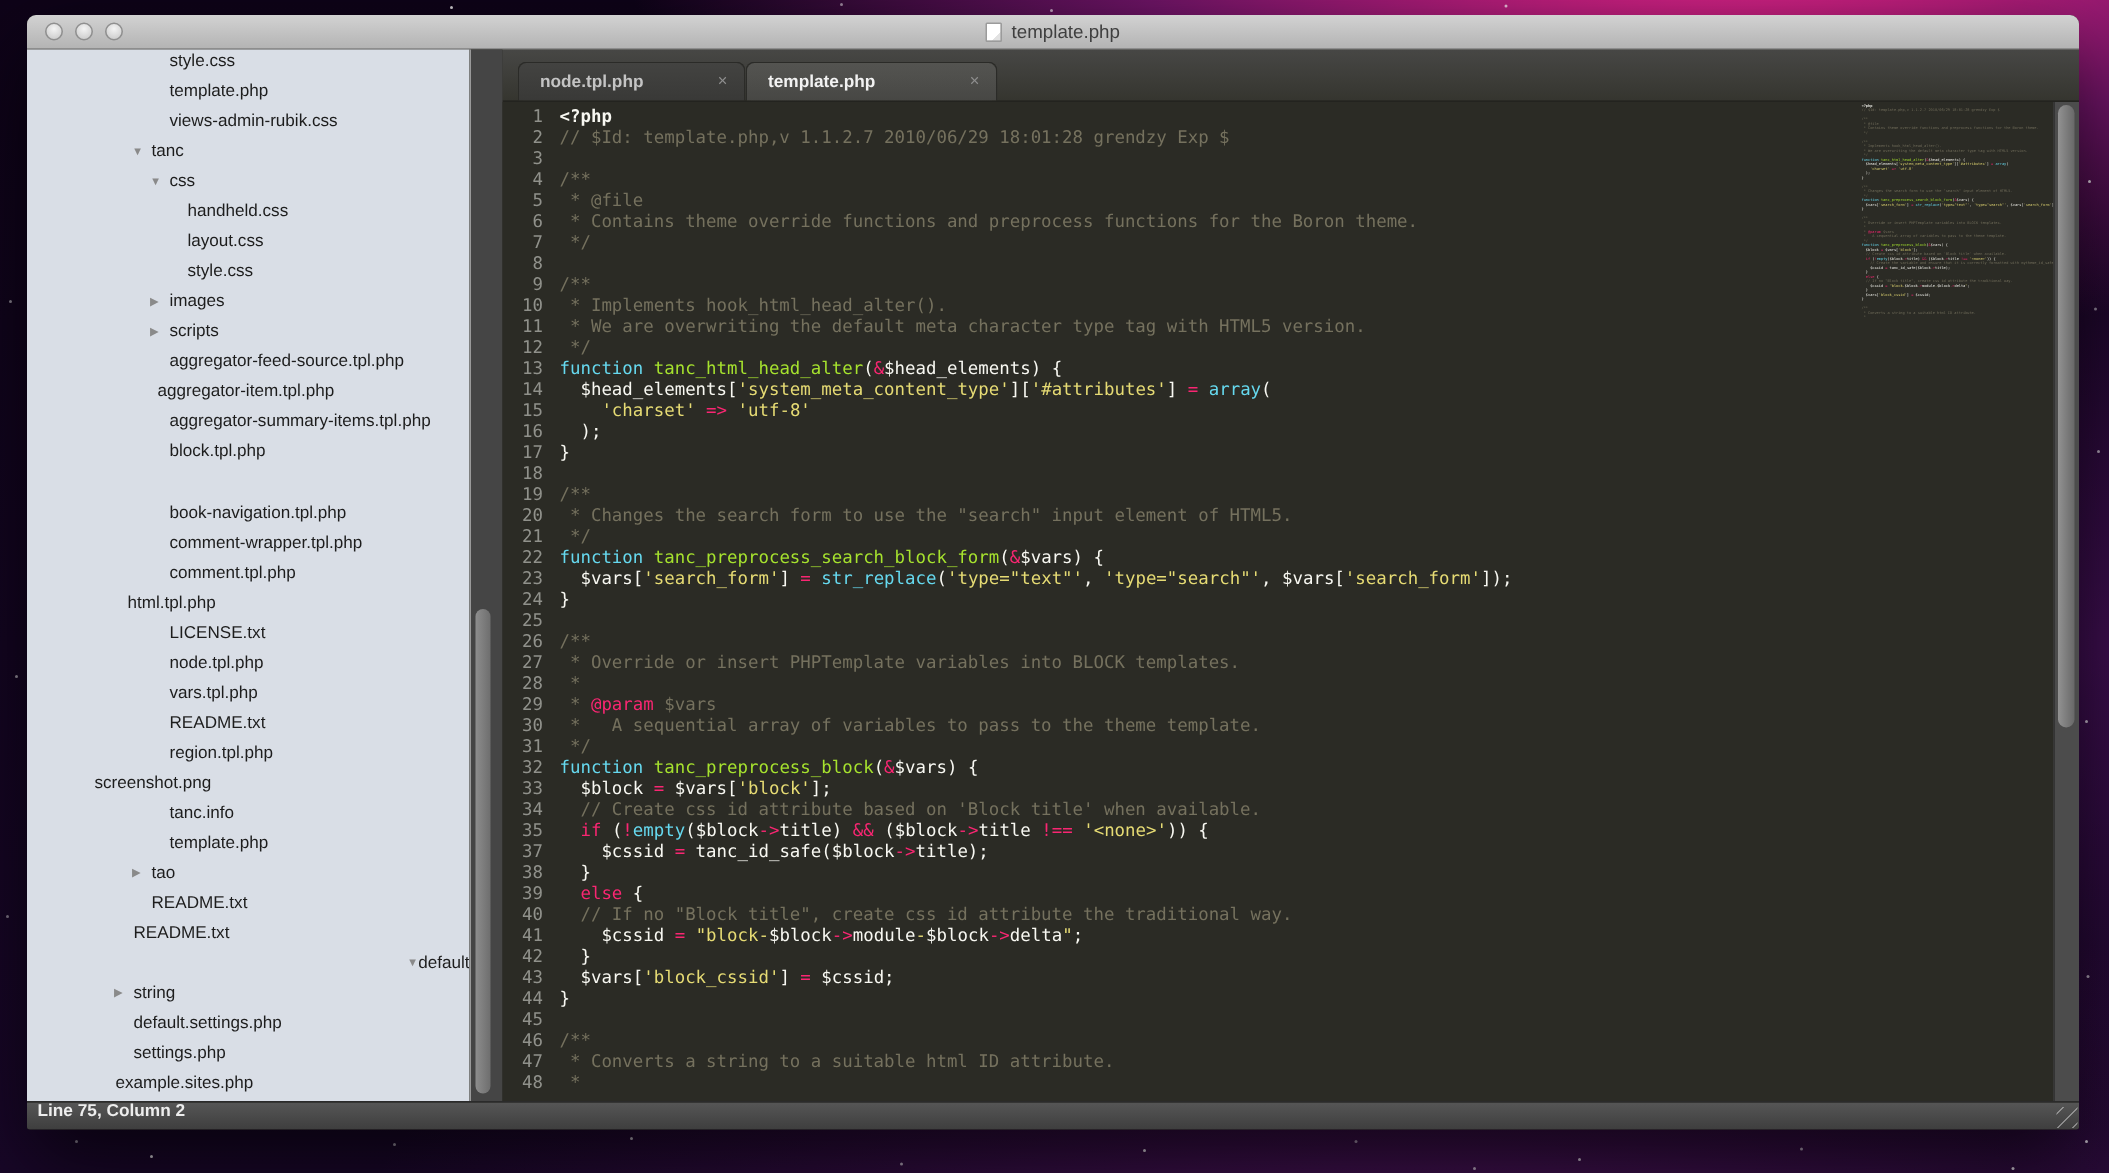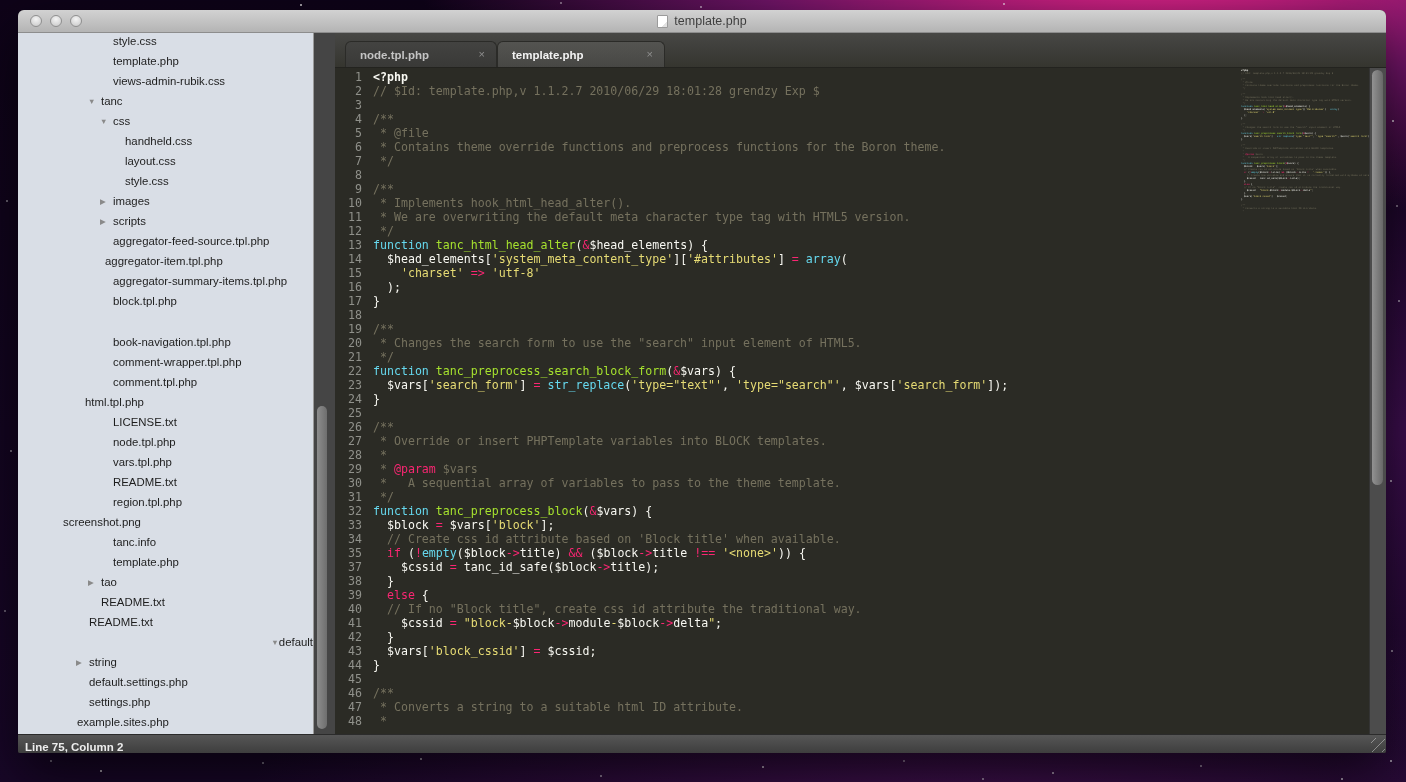--- a/index.html
+++ b/index.html
@@ -67,21 +67,21 @@
   .tk-g{color:var(--funcdef,#a6e22e);}
   .tk-s{color:var(--string,#e6db74);}
   .minimap{position:absolute;top:1px;right:17px;width:128px;overflow:hidden;opacity:.92;}
   .minimap .code-line{height:3px;line-height:3px;font-size:2.4px;}
   .vscroll-track{position:absolute;top:0;right:0;bottom:0;width:17px;background:#4c4c4c;
     border-left:1px solid #343434;box-sizing:border-box;}
   .vscroll-thumb{position:absolute;top:2px;left:2px;width:11px;height:415px;border-radius:6px;
     background:linear-gradient(90deg,#929292,#686868);}
   
   .statusbar{flex:0 0 18px;background:linear-gradient(#565656,#3e3e3e);border-top:1px solid #2b2b2b;
-    display:flex;align-items:flex-end;position:relative;}
+    display:flex;align-items:flex-start;position:relative;}
   .status-text{margin-left:7px;font-size:11.5px;font-weight:700;color:var(--statusbar-text,#ededed);}
   .resize-grip{position:absolute;right:1px;bottom:1px;width:14px;height:14px;
     background:repeating-linear-gradient(135deg,transparent 0 3px,rgba(255,255,255,.38) 3px 4px,transparent 4px 7px);}
 </style>
 </head>
 <body>
 
 <div class="stars"></div>
 
 <div class="window">

